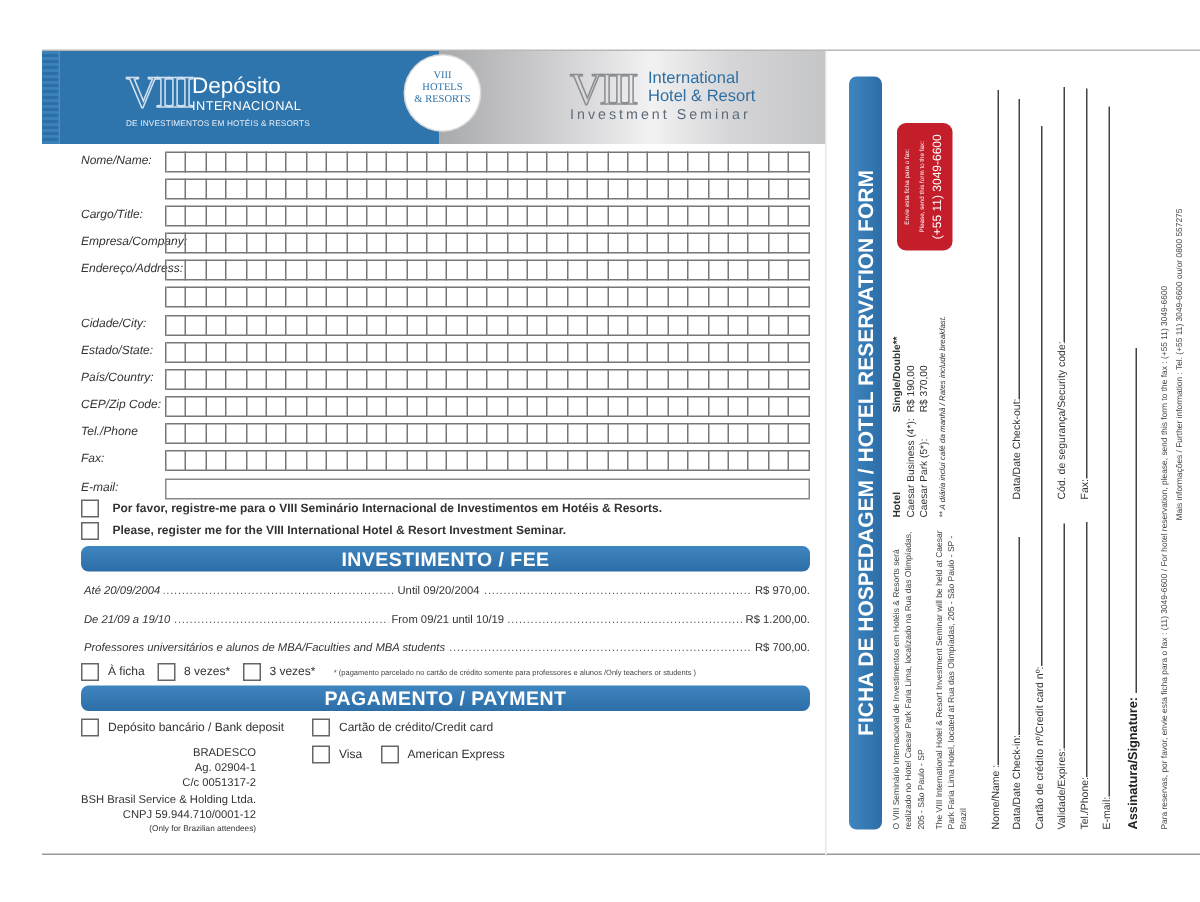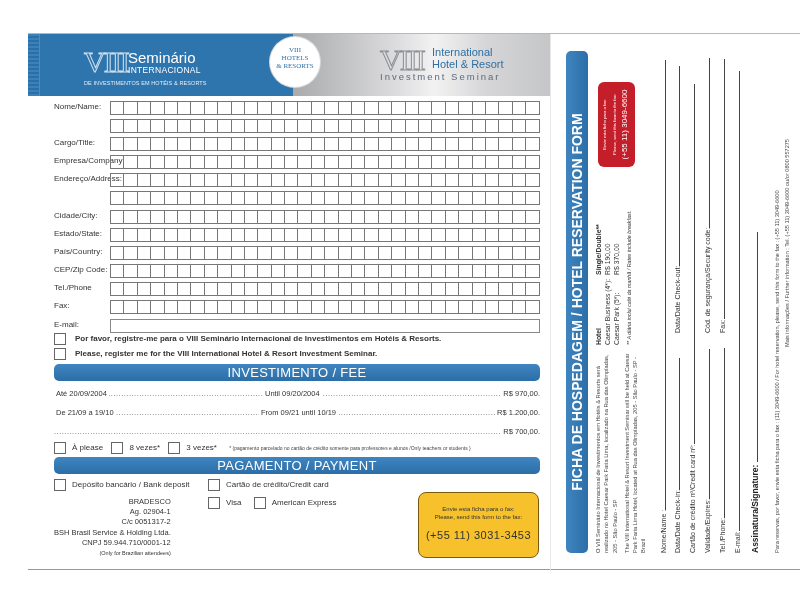--- a/index.html
+++ b/index.html
@@ -22,33 +22,33 @@
   .logo-pt .t3 { position: absolute; left: 0; top: 33px; font-size: 5.5px; white-space: nowrap; letter-spacing: 0.1px; color: #e6eef6; }
   .badge-circle { position: absolute; left: 242px; top: 3px; width: 50px; height: 50px; border-radius: 50%; background: #fff; color: #2e74ad; text-align: center; font-family: "Liberation Serif", serif; font-size: 7px; line-height: 8px; padding-top: 9px; box-shadow: 0 0 0 1px #d8d8d8; }
   .logo-en { position: absolute; left: 352px; top: 11px; color: #2e6fa3; }
   .logo-en .roman { -webkit-text-stroke-color: #8a8d92; }
   .logo-en .t1 { position: absolute; left: 52px; top: 1px; font-size: 11px; white-space: nowrap; }
   .logo-en .t2 { position: absolute; left: 52px; top: 13px; font-size: 11px; white-space: nowrap; }
   .logo-en .t3 { position: absolute; left: 0; top: 26px; font-size: 9.5px; letter-spacing: 2px; white-space: nowrap; color: #5d6b7a; }
 
   .fields { position: absolute; left: 26px; top: 67px; width: 490px; }
   .frow { position: absolute; left: 0; height: 14px; display: block; }
-  .flabel { position: absolute; left: 0; top: 1px; font-size: 8px; color: #333; white-space: nowrap; }
+  .flabel { position: absolute; left: 0; top: 1px; font-size: 8px; color: #333; white-space: nowrap; font-style: italic; }
   .grid { position: absolute; top: 0; height: 14px; display: flex; border-left: 1px solid #777; }
   .grid span { width: 13.4px; height: 14px; border: 1px solid #777; border-left: none; flex: 0 0 auto; }
   .emailbox { position: absolute; top: 0; height: 14px; border: 1px solid #888; }
 
   .chk { display: inline-block; width: 12px; height: 12px; border: 1px solid #666; background: #fff; vertical-align: middle; }
   .reg { position: absolute; left: 26px; font-size: 8px; font-weight: bold; color: #333; white-space: nowrap; }
   .reg .chk { margin-right: 9px; }
 
-  .bar { position: absolute; left: 26px; width: 486px; height: 17px; border-radius: 5px; background: linear-gradient(180deg, #3f85c0 0%, #2c6ea7 100%); color: #fff; font-weight: normal; font-size: 13px; text-align: center; line-height: 17px; letter-spacing: 0.3px; }
+  .bar { position: absolute; left: 26px; width: 486px; height: 17px; border-radius: 5px; background: linear-gradient(180deg, #3f85c0 0%, #2c6ea7 100%); color: #fff; font-weight: bold; font-size: 13px; text-align: center; line-height: 17px; letter-spacing: 0.3px; }
 
   .fee { position: absolute; left: 26px; width: 486px; font-size: 7.5px; color: #333; height: 11px; white-space: nowrap; overflow: hidden; }
-  .fee .a { position: absolute; left: 0; top: 0; }
+  .fee .a { position: absolute; left: 0; top: 0; font-style: italic; }
   .fee .b { position: absolute; top: 0; }
   .fee .c { position: absolute; right: 0; top: 0; background: #fff; padding-left: 2px; }
   .fee .dots { position: absolute; left: 0; right: 0; top: 0; color: #555; letter-spacing: 0.5px; overflow: hidden; }
   .fee .a, .fee .b { background: #fff; padding-right: 2px; padding-left: 2px; }
 
   .payopts { position: absolute; left: 26px; top: 433px; font-size: 8px; color: #333; white-space: nowrap; }
   .payopts .chk { margin-right: 6px; }
   .payopts .opt { display: inline-block; margin-right: 6px; }
   .payopts .note { font-size: 5px; color: #444; margin-left: 4px; }
 
@@ -93,21 +93,21 @@
   <div class="left">
 
     <div class="header">
       <div class="header-blue">
         <div class="strip"></div>
       </div>
       <div class="header-grey"></div>
 
       <div class="logo-pt">
         <span class="roman">VIII</span>
-        <span class="t1">Seminário</span>
+        <span class="t1">Depósito</span>
         <span class="t2">INTERNACIONAL</span>
         <span class="t3">DE INVESTIMENTOS EM HOTÉIS &amp; RESORTS</span>
       </div>
 
       <div class="badge-circle">
         <div>VIII</div>
         <div>HOTELS</div>
         <div>&amp; RESORTS</div>
       </div>
 
@@ -586,25 +586,26 @@
       <span class="c">R$ 970,00.</span>
     </div>
     <div class="fee" style="top:374px;">
       <span class="dots">....................................................................................................................................................................................................................................</span>
       <span class="a">De 21/09 a 19/10</span>
       <span class="b" style="left:205px;">From  09/21 until 10/19</span>
       <span class="c">R$ 1.200,00.</span>
     </div>
     <div class="fee" style="top:393px;">
       <span class="dots">....................................................................................................................................................................................................................................</span>
+      <span class="a">Professores universitários e alunos de MBA/Faculties and MBA students</span>
       <span class="c">R$ 700,00.</span>
     </div>
 
     <div class="payopts" style="top:408px;">
-      <span class="opt"><span class="chk"></span><span>À please</span></span>
+      <span class="opt"><span class="chk"></span><span>À ficha</span></span>
       <span class="opt"><span class="chk"></span><span>8 vezes*</span></span>
       <span class="opt"><span class="chk"></span><span>3 vezes*</span></span>
       <span class="note">* (pagamento parcelado no cartão de crédito somente  para professores e alunos /Only teachers or students )</span>
     </div>
 
     <div class="bar" style="top:423px;">PAGAMENTO / PAYMENT</div>
 
     <div class="payopts" style="top:445px;text-align:center;">
       <span class="chk"></span><span>Depósito bancário / Bank deposit</span>
     </div>
@@ -620,25 +621,20 @@
       <div>CNPJ 59.944.710/0001-12</div>
       <div class="small">(Only for Brazilian attendees)</div>
     </div>
 
     <div class="payopts" style="top:463px; left:180px;">
       <span class="opt"><span class="chk"></span><span>Visa</span></span>
       <span class="opt" style="margin-left:4px;"><span class="chk"></span><span>American Express</span></span>
     </div>
 
 
-    <div class="fax-yellow" style="top:458px;">
-      <div class="s" style="padding-top:12px;">Envie esta ficha para o fax:</div>
-      <div class="s">Please, send this form to the fax:</div>
-      <div class="n">(+55 11) 3031-3453</div>
-    </div>
   </div>
 
   <div class="right">
     <div class="rdivider"></div>
     <div class="rot">
       <div class="rtitle">FICHA DE HOSPEDAGEM / HOTEL RESERVATION FORM</div>
 
       <div class="rinfo">
         <p>O VIII Seminário Internacional de Investimentos em Hotéis &amp; Resorts será realizado no Hotel Caesar Park Faria Lima, localizado na Rua das Olimpíadas, 205 - São Paulo - SP</p>
         <p>The VIII International Hotel &amp; Resort Investment Seminar will be held at Caesar Park Faria Lima Hotel, located at Rua das Olimpíadas, 205 - São Paulo - SP - Brazil</p>

